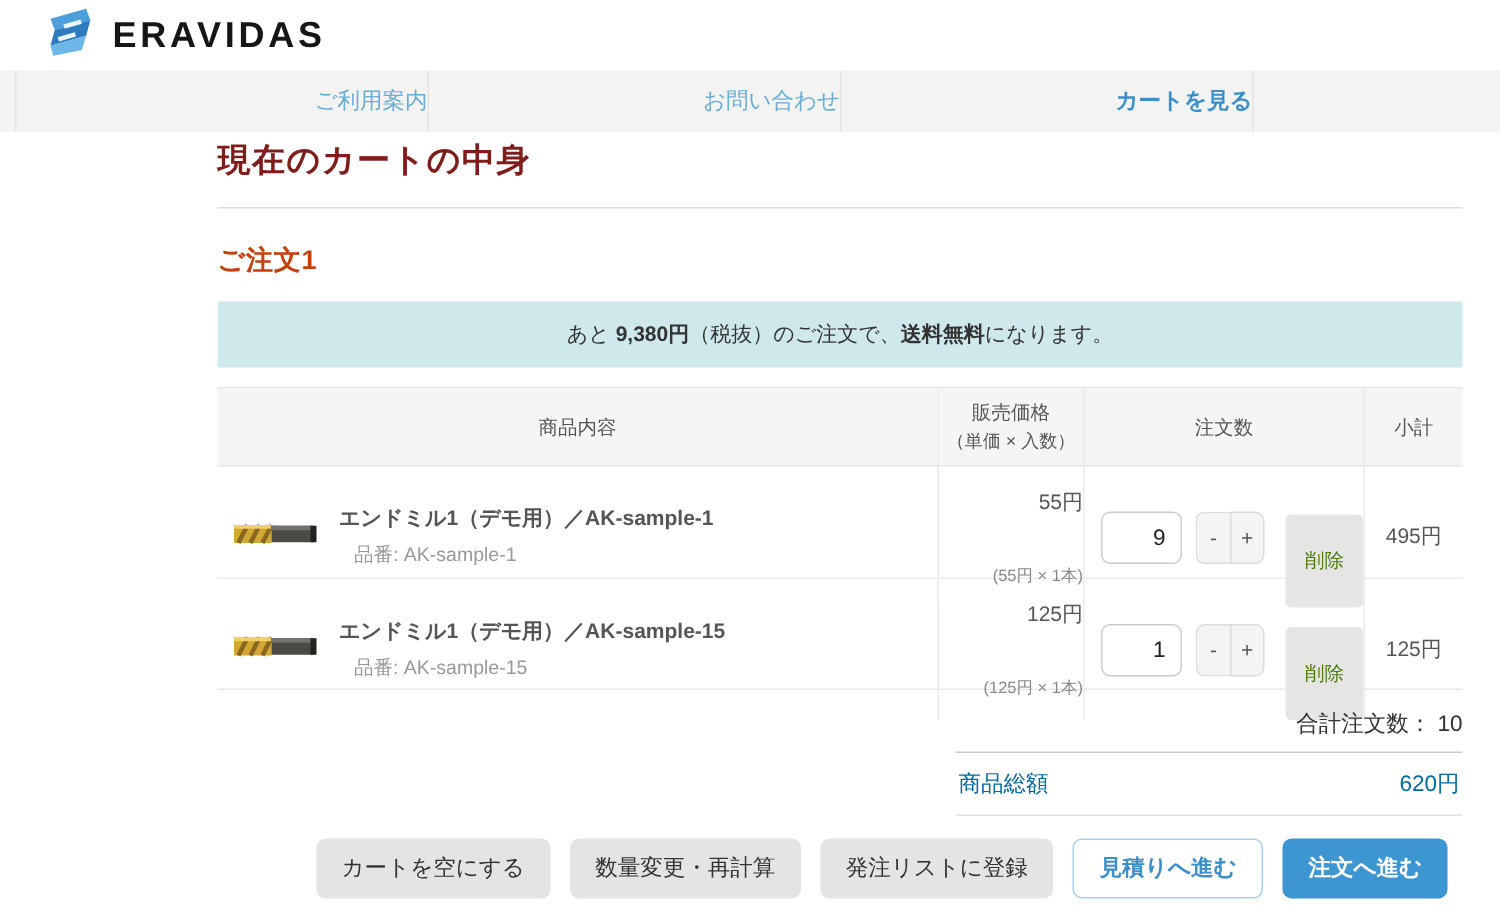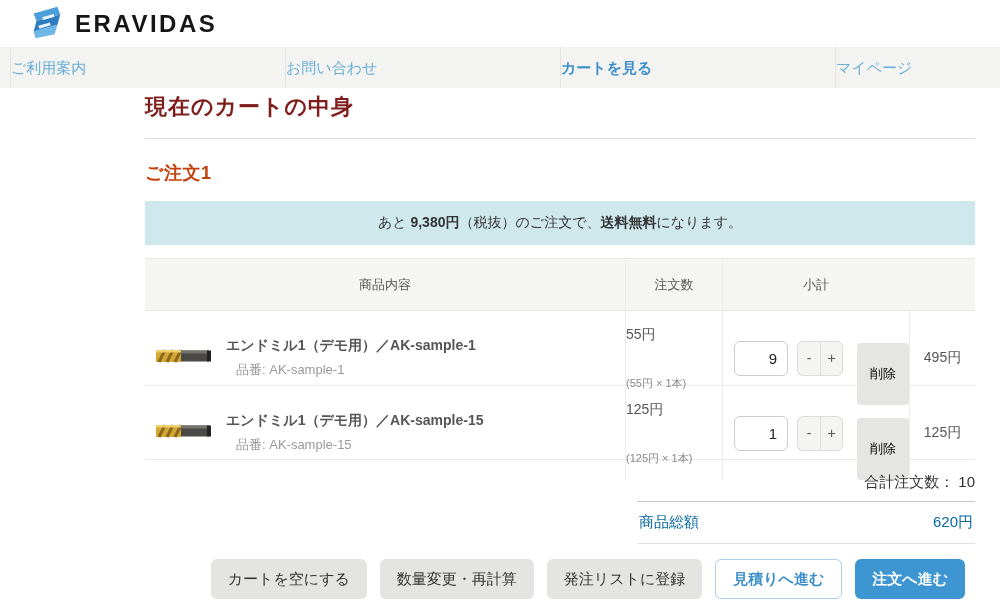--- a/index.html
+++ b/index.html
@@ -6,21 +6,21 @@
   html,body { width:1000px; height:615px; overflow:hidden; background:#fff;
     font-family:"Liberation Sans","DejaVu Sans",sans-serif; color:#333; }
 
   
   .site-header { height:47px; display:flex; align-items:center; padding-left:27px; background:#fff; }
   .logo-wrap { display:flex; align-items:center; gap:10px; cursor:pointer; }
   .brand-name { font-size:24px; font-weight:bold; color:#161616; letter-spacing:2.5px; }
 
   
   .main-nav { height:41px; background:#f3f3f2; display:flex; padding-left:10px; width:1120px; }
-  .nav-item { width:275px; text-align:left; line-height:41px; font-size:15px;
+  .nav-item { width:275px; text-align:right; line-height:41px; font-size:15px;
     color:#6aaed6; border-left:1px solid #e3e3e1; cursor:pointer; }
   .nav-item.active { color:#3d8fc9; font-weight:bold; }
 
   
   .main { width:830px; margin-left:145px; }
   .page-title { font-size:22px; line-height:30px; font-weight:bold; color:#7f1d1d; margin-top:4px; letter-spacing:1px; }
   .title-divider { border:none; border-top:1px solid #ddd; margin-top:16px; }
   .order-heading { font-size:18px; font-weight:bold; color:#c2410c; margin-top:22px; letter-spacing:0.5px; }
 
   .shipping-banner { margin-top:16px; background:#cfe8ec; padding:13px 20px; font-size:14px; color:#333;text-align:center; }
@@ -33,34 +33,34 @@
   .t-head > div { display:flex; flex-direction:column; justify-content:center; text-align:center; }
   .t-head .sub { font-size:12px; margin-top:2px; }
   .t-body { height:74px; }
   .t-body + .t-body { border-top:1px solid #ececea; }
   .cell-bl { border-left:1px solid #ececea; }
 
   .cell-product { display:flex; align-items:center; padding-left:10px; gap:13px; }
   .product-name { font-size:14px; font-weight:bold; color:#555; }
   .product-code { font-size:13px; color:#999; margin-top:6px;margin-left:10px; }
 
-  .cell-price { display:flex; flex-direction:column; justify-content:center; text-align:left;gap:28px; }
+  .cell-price { display:flex; flex-direction:column; justify-content:center; text-align:right;gap:28px; }
   .price-main { font-size:14px; color:#555; }
   .price-sub { font-size:11px; color:#888; margin-top:4px; }
 
   .cell-qty { display:flex; align-items:center; padding-left:11px; }
   .qty-input { width:54px; height:35px; border:1px solid #ccc; border-radius:6px;
     text-align:right; padding-right:10px; font-size:15px; color:#222; background:#fff;
     font-family:inherit; }
   .stepper { display:flex; margin-left:9px; }
   .step-btn { width:23px; height:35px; background:#f4f4f2; border:1px solid #dcdcda;
     font-size:14px; color:#555; cursor:pointer; line-height:33px; text-align:center; }
   .step-minus { border-radius:6px 0 0 6px; border-right:none; }
   .step-plus { border-radius:0 6px 6px 0; }
-  .delete-btn { margin-left:14px; background:#e5e5e3; color:#000000; border:none;
+  .delete-btn { margin-left:14px; background:#e5e5e3; color:#4d7c0f; border:none;
     border-radius:4px; font-size:13px; padding:22px 13px; cursor:pointer; font-family:inherit;margin-top:32px; }
 
   .cell-subtotal { display:flex; align-items:center; justify-content:center; font-size:14px; color:#555; }
 
   
   .total-qty-line { margin-top:13px; text-align:right; font-size:15px; color:#333; }
   .total-amount-row { width:338px; margin-left:auto; margin-top:9px;
     border-top:1px solid #c9c9c7; border-bottom:1px solid #e2e2e0;
     padding:11px 2px; display:flex; justify-content:space-between; font-size:15px; color:#0369a1; }
 
@@ -104,20 +104,24 @@
 
   <div class="shipping-banner">
     <span>あと </span><b>9,380円</b><span>（税抜）のご注文で、</span><b>送料無料</b><span>になります。</span>
   </div>
 
   <div class="cart-table">
     <div class="t-row t-head">
       <div>
           <span>商品内容</span>
         </div>
+      <div class="cell-bl">
+        <span>販売価格</span>
+        <span class="sub">（単価 × 入数）</span>
+      </div>
       <div class="cell-bl">
           <span>注文数</span>
         </div>
       <div class="cell-bl">
           <span>小計</span>
         </div>
     </div>
 
     <div class="t-row t-body">
       <div class="cell-product">

